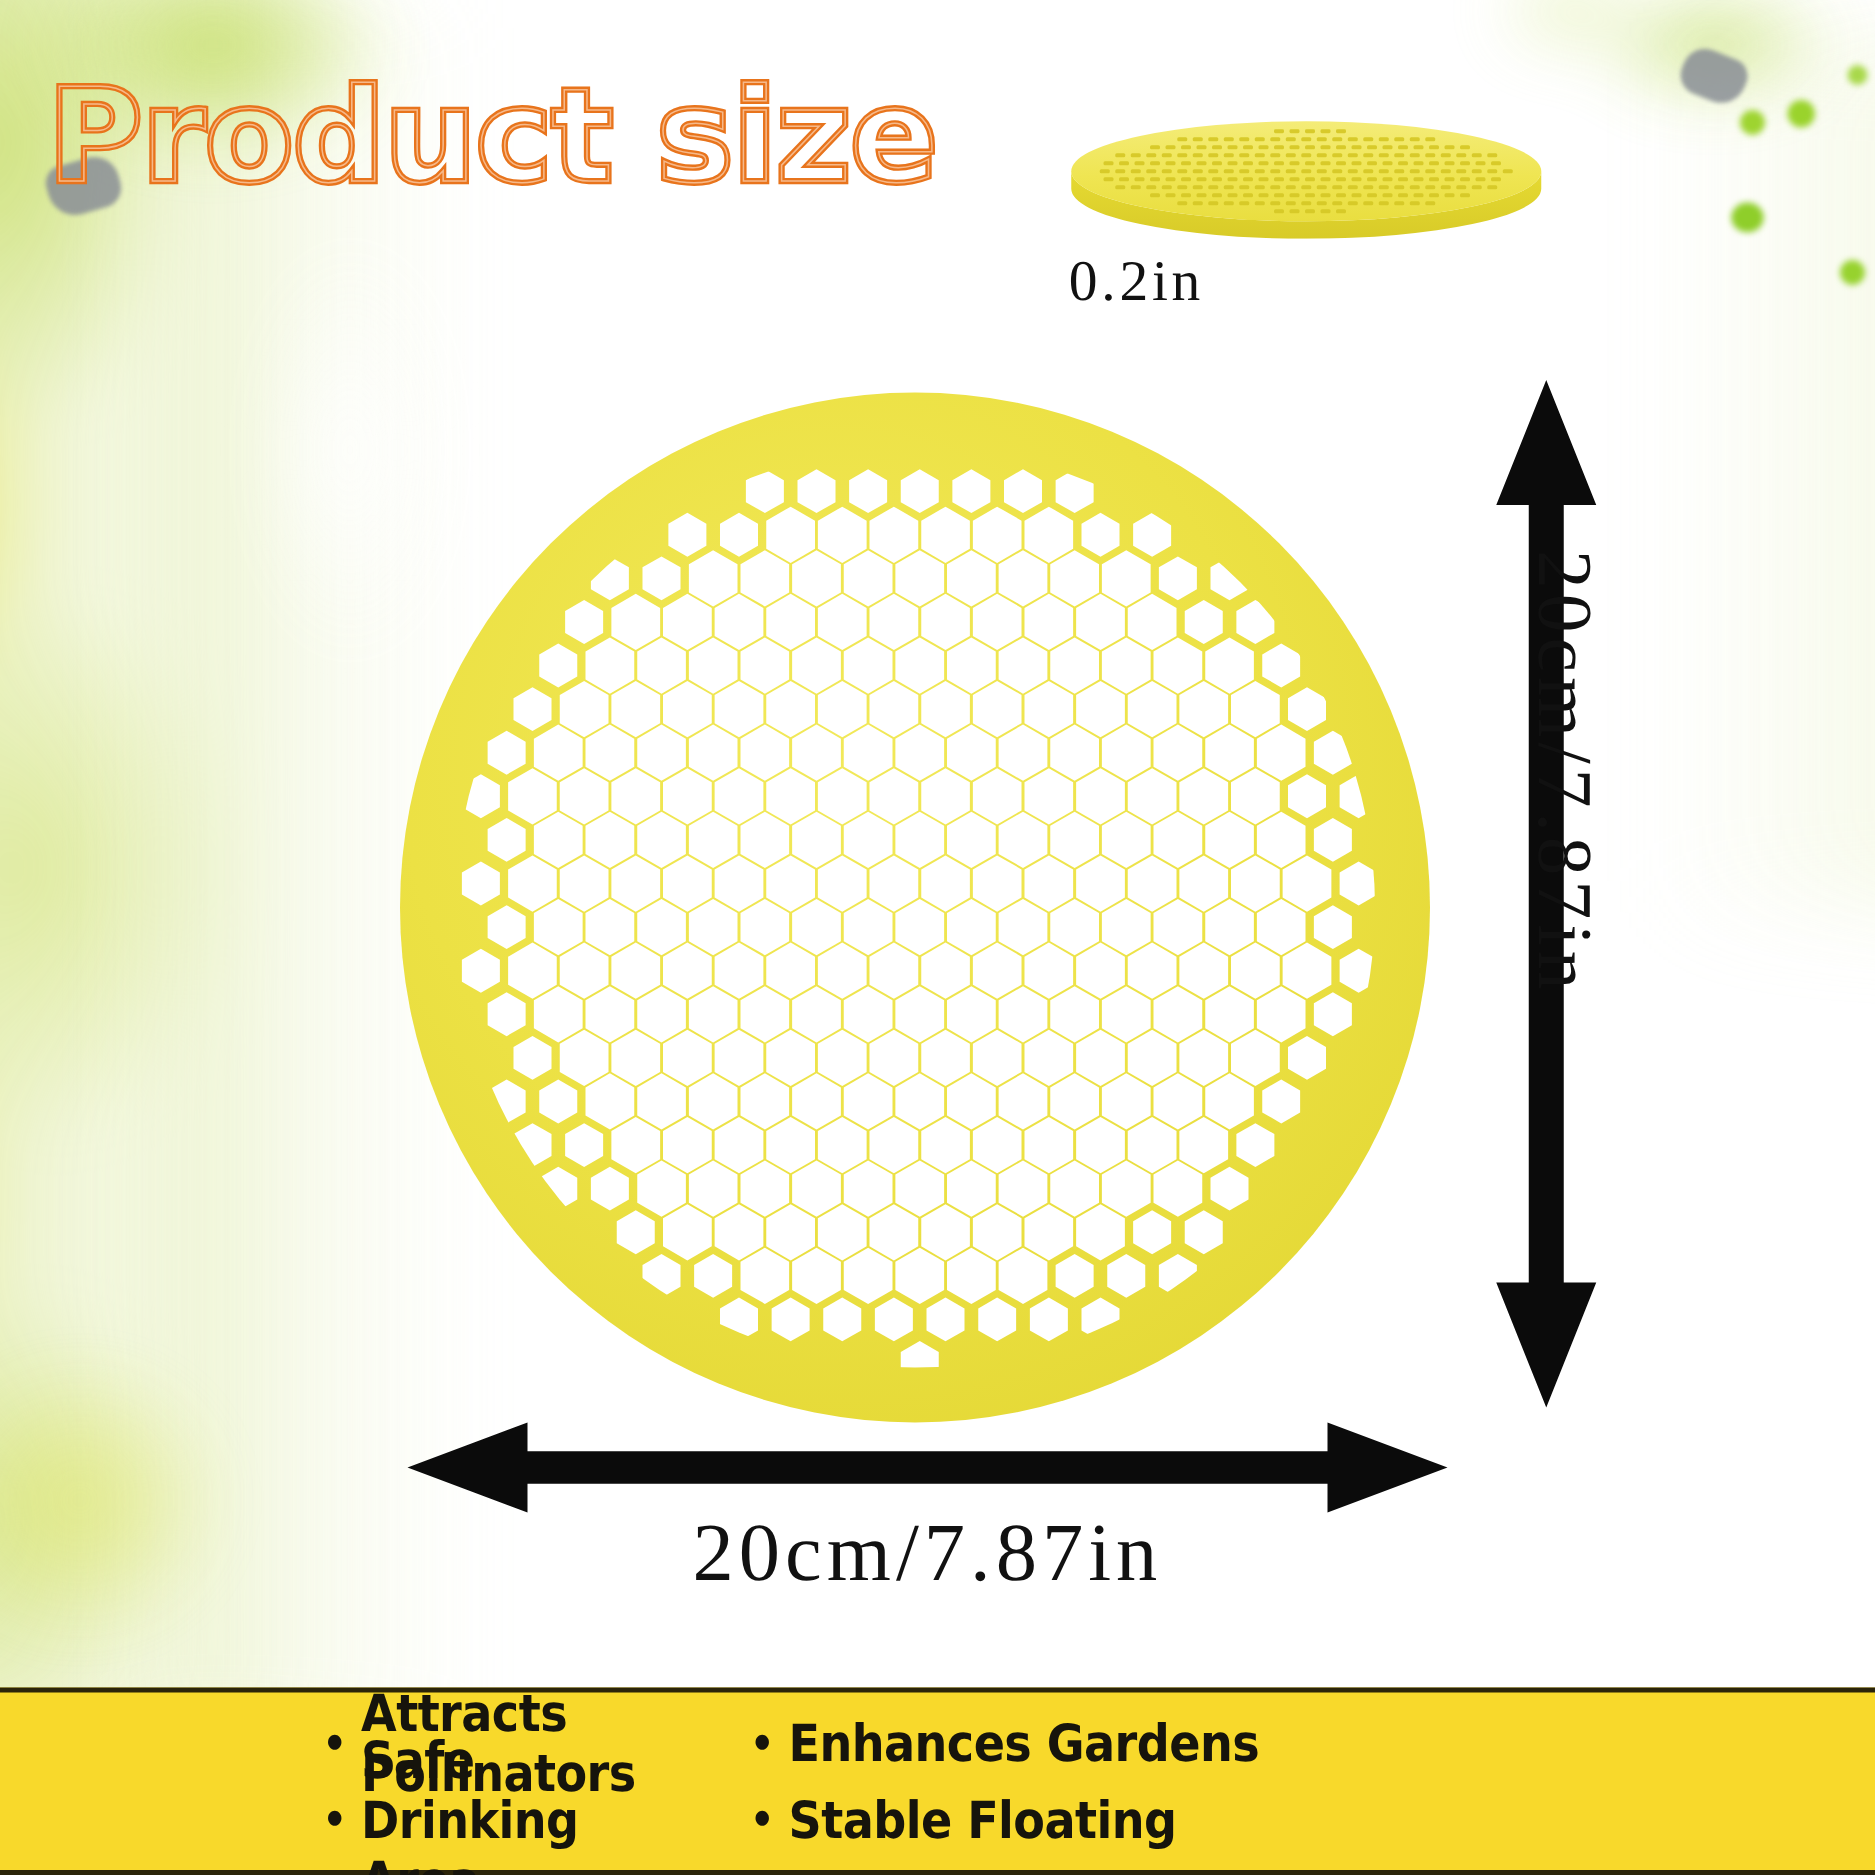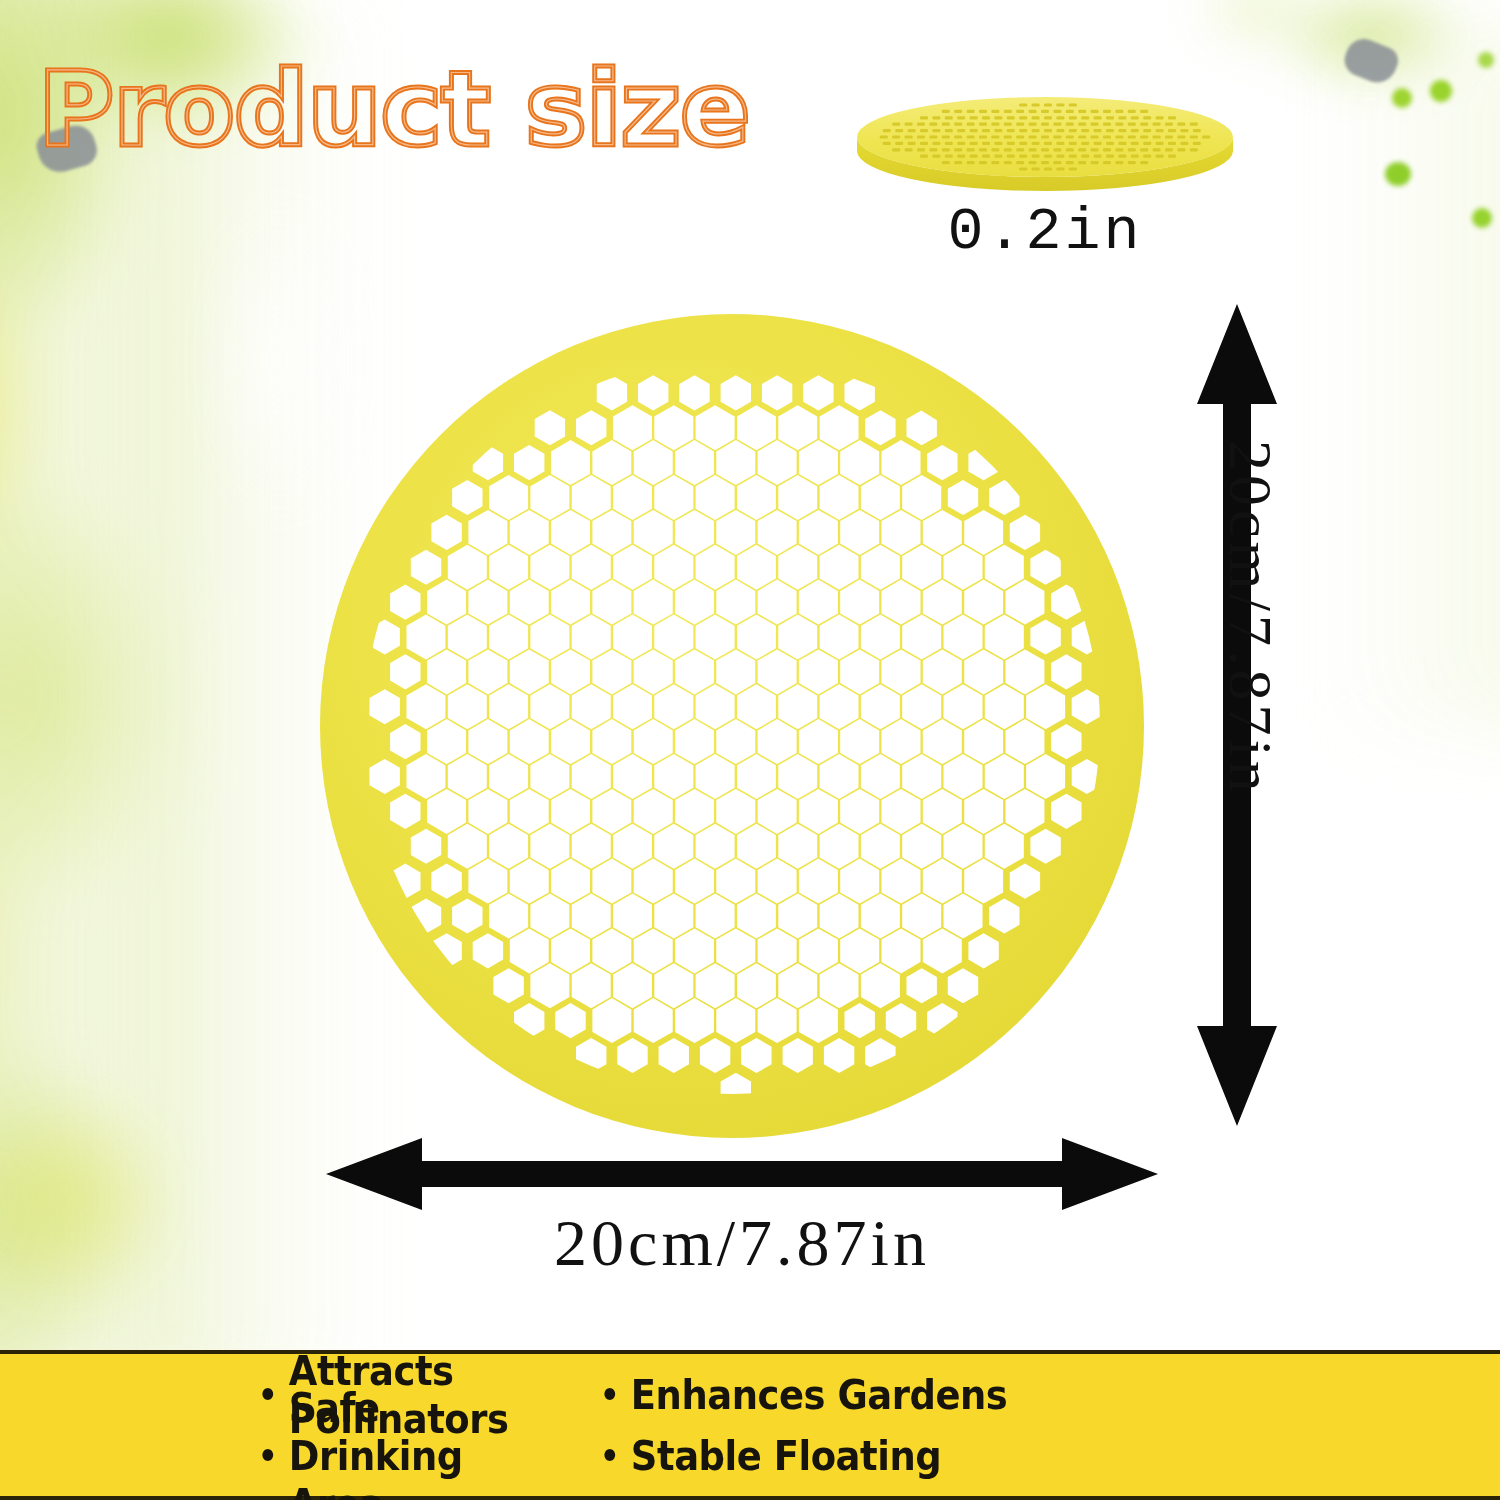--- a/index.html
+++ b/index.html
@@ -77,23 +77,23 @@
     -webkit-text-stroke:1.2px #F6B98A;
     white-space:nowrap;pointer-events:none;
   }
 
   
   #small-disc-wrap{position:absolute;left:855px;top:95px;width:380px;height:100px;}
   #small-disc{
     position:absolute;left:0;top:0;width:380px;height:96px;
   }
   #small-label{
-    position:absolute;left:855px;top:198px;width:380px;text-align:center;
-    font-family:Liberation Mono, monospace;
-    font-size:60px;color:#111;letter-spacing:3px;
+    position:absolute;left:855px;top:198px;width:380px;text-align:left;
+    font-family:Liberation Serif, serif;
+    font-size:46px;color:#111;letter-spacing:3px;
   }
 
   
   #main-disc{position:absolute;left:318px;top:312px;width:828px;height:828px;}
 
   
   #v-arrow{position:absolute;left:1195px;top:300px;width:84px;height:830px;}
   #h-arrow{position:absolute;left:322px;top:1136px;width:840px;height:76px;}
 
   #v-label{

